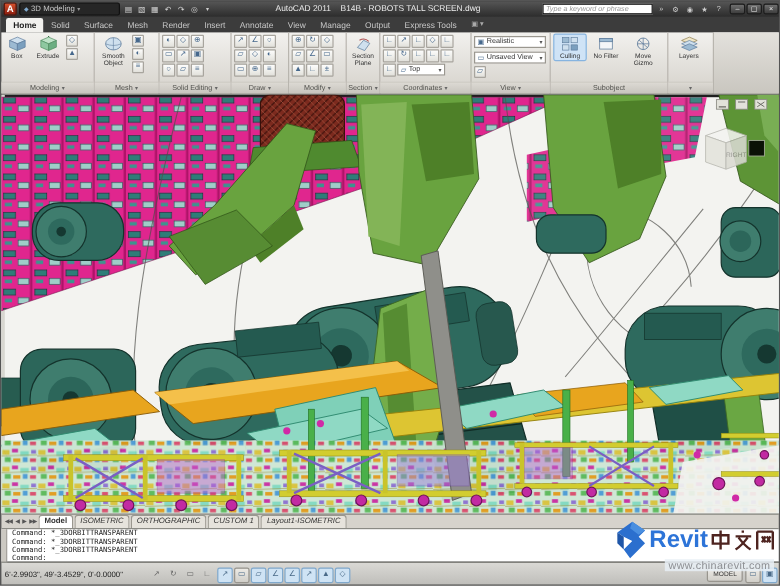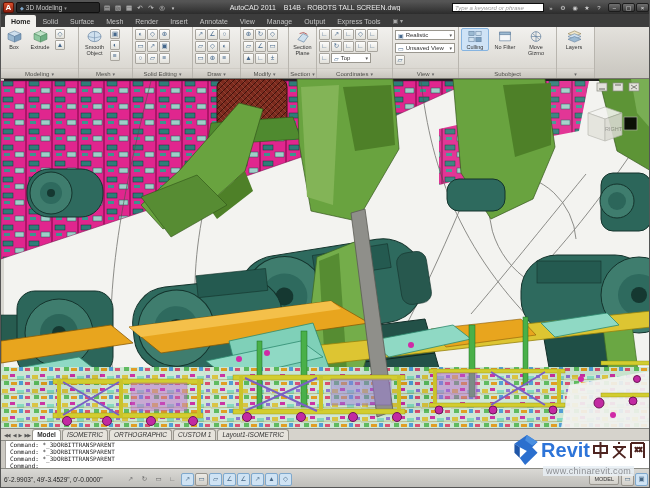--- a/index.html
+++ b/index.html
@@ -63,21 +63,21 @@
 .coords{width:118px;white-space:nowrap;overflow:hidden}
 .stg{display:flex;gap:1px}
 .st{width:13px;height:13px;border:1px solid #98958e;background:linear-gradient(#eceae5,#d1cfc9);border-radius:2px;display:flex;align-items:center;justify-content:center;font-size:6.5px;color:#4a6a88;line-height:1}
 .st.on{background:#cfe3f4;border-color:#7fa8cc}
 .st.flat{border-color:transparent;background:transparent;color:#666}
 .modelbtn{margin-left:auto;height:12px;padding:0 4px;border:1px solid #98958e;border-radius:2px;background:linear-gradient(#eceae5,#d1cfc9);font-size:5.5px;display:flex;align-items:center;color:#333}
 
 .watermark{position:absolute;right:0;top:429px;width:180px;height:58px;pointer-events:none;z-index:9}
 .wm-row{position:absolute;right:3px;top:4px;display:flex;align-items:center;gap:2px}
 .wm-brand{font-size:20px;font-weight:bold;color:#2d74d8;line-height:1}
-.wm-url{position:absolute;right:15px;top:36px;font-size:9px;color:#8d8f93;background:rgba(232,238,245,.85);padding:0 3px;letter-spacing:.3px}
+.wm-url{position:absolute;right:4px;top:36px;font-size:9px;color:#8d8f93;background:rgba(232,238,245,.85);padding:0 3px;letter-spacing:.3px}
 .sr{position:absolute;width:1px;height:1px;overflow:hidden;clip:rect(0 0 0 0);white-space:nowrap}
 </style>
 </head>
 <body>
 
 <div class="app">
 
   <div class="titlebar">
     <div class="logo">A</div>
     <div class="wsdd">

